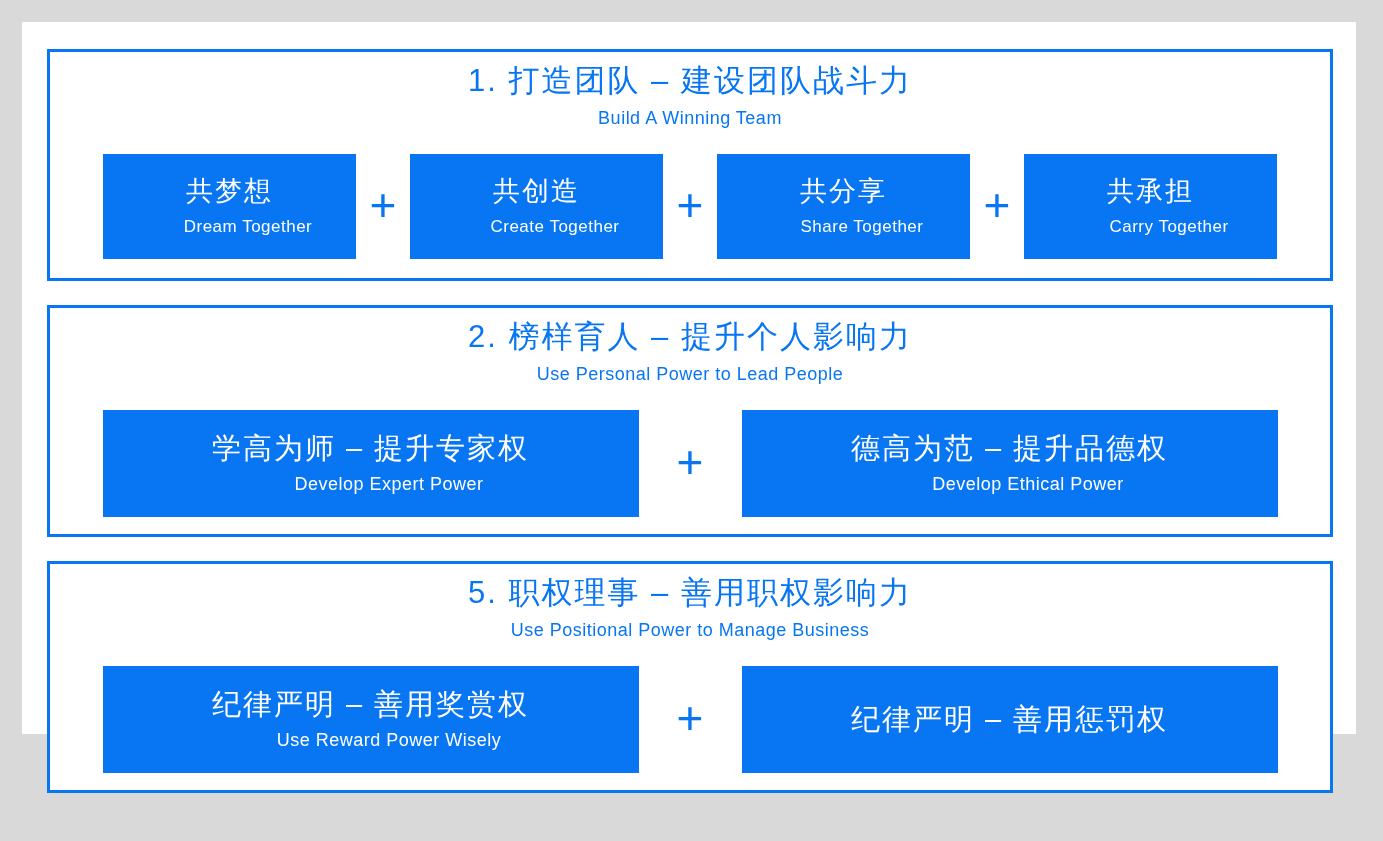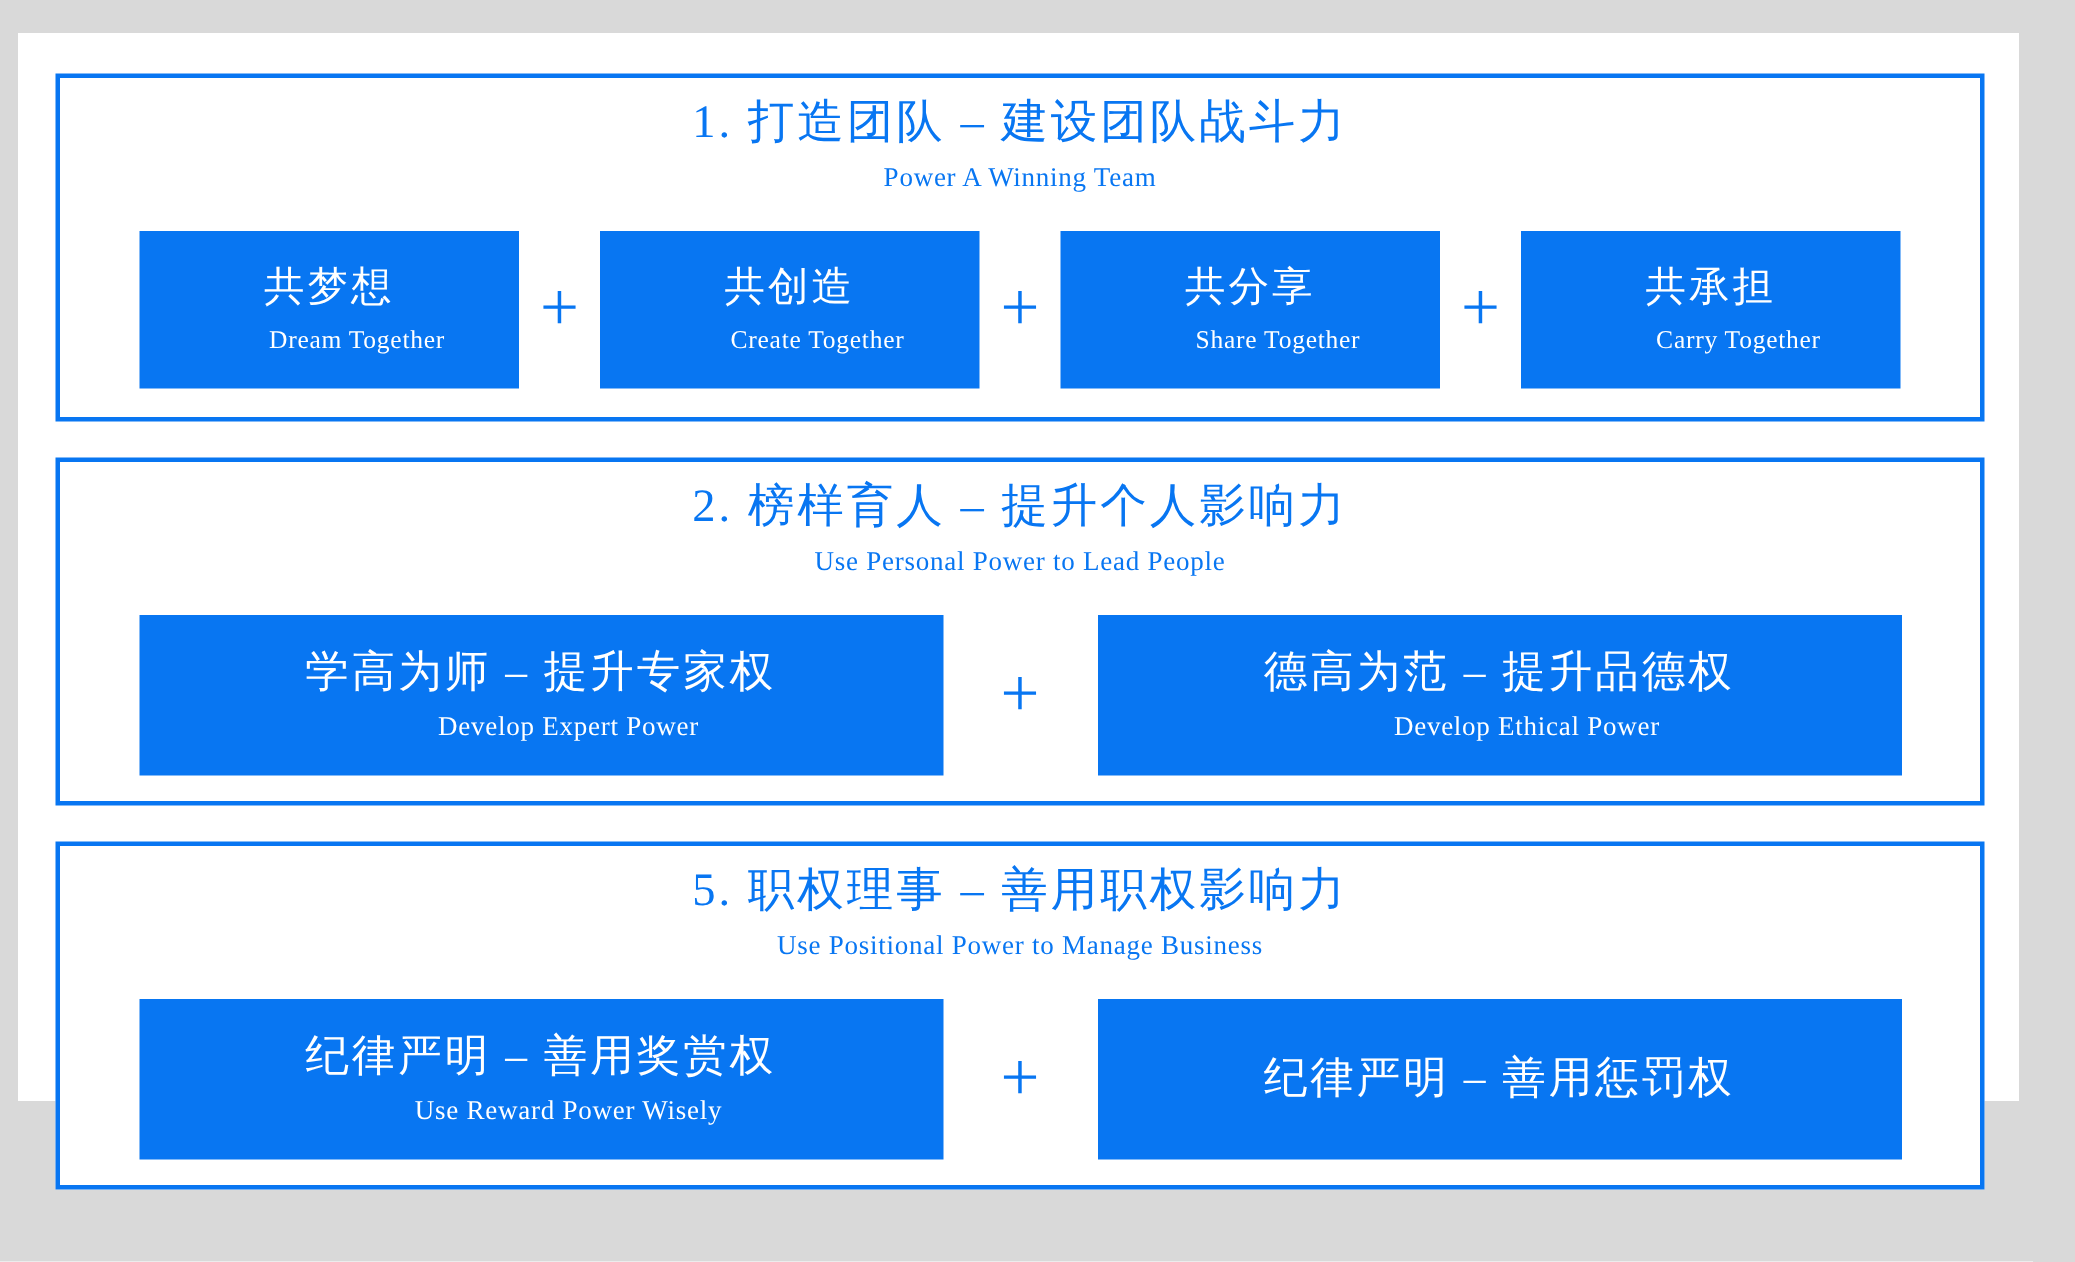--- a/index.html
+++ b/index.html
@@ -11,24 +11,23 @@
   *{ box-sizing:border-box; }
   html,body{ margin:0; padding:0; }
   body{
     width:1383px; height:841px;
     background:var(--page-bg);
     position:relative;
     font-family:"Liberation Sans", sans-serif;
     overflow:hidden;
   }
   .stage{
-    position:absolute; left:12px; top:22px;
+    position:absolute; left:22px; top:22px;
     width:1334px; height:712px;
     background:var(--canvas-bg);
-    font-family:Liberation Serif, serif;
   }
   .panel{
     position:absolute; left:25px;
     width:1286px; height:232px;
     border:3px solid var(--accent);
     background:var(--canvas-bg);
   }
   .panel.p1{ top:27px; }
   .panel.p2{ top:283px; }
   .panel.p3{ top:539px; }
@@ -82,21 +81,21 @@
   .row.quad .plus{ width:54px; }
   .row.pair .plus{ width:103px; }
 </style>
 </head>
 <body>
 
 <div class="stage">
 
   <section class="panel p1">
     <h1 class="title">1. 打造团队 – 建设团队战斗力</h1>
-    <div class="subtitle">Power A Winning Team</div>
+    <div class="subtitle">Build A Winning Team</div>
     <div class="row quad">
       <div class="box">
         <div class="zh">共梦想</div>
         <div class="en">Dream Together</div>
       </div>
       <div class="plus">+</div>
       <div class="box">
         <div class="zh">共创造</div>
         <div class="en">Create Together</div>
       </div>

